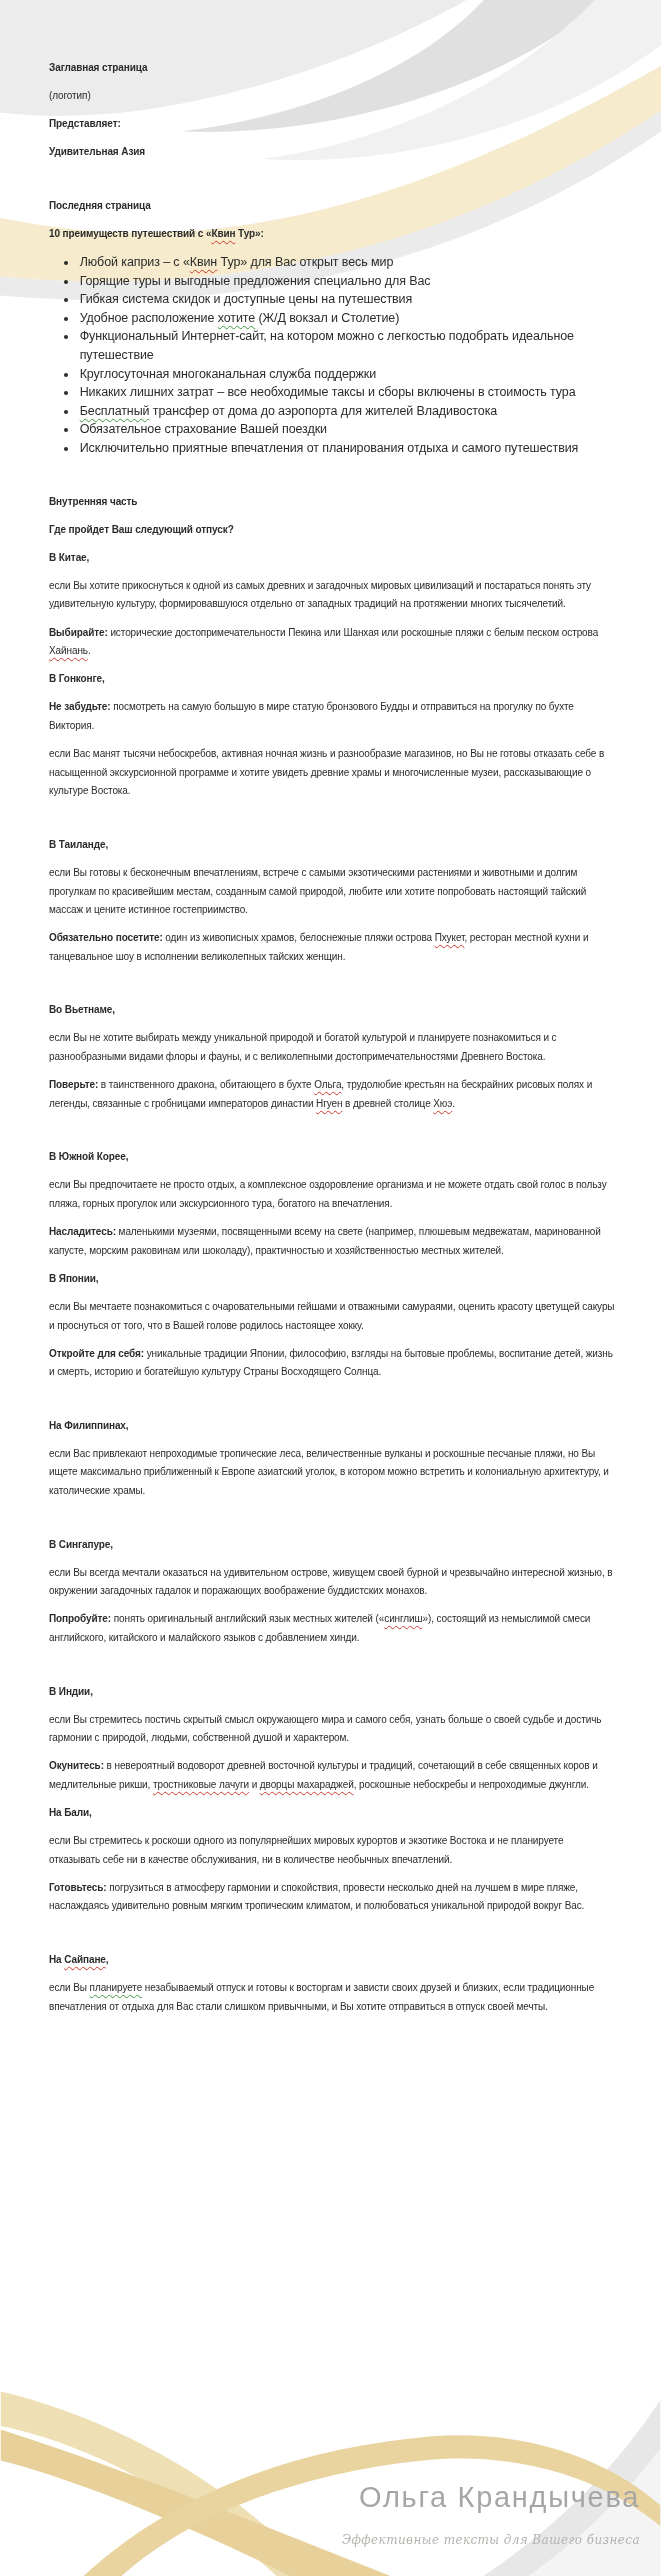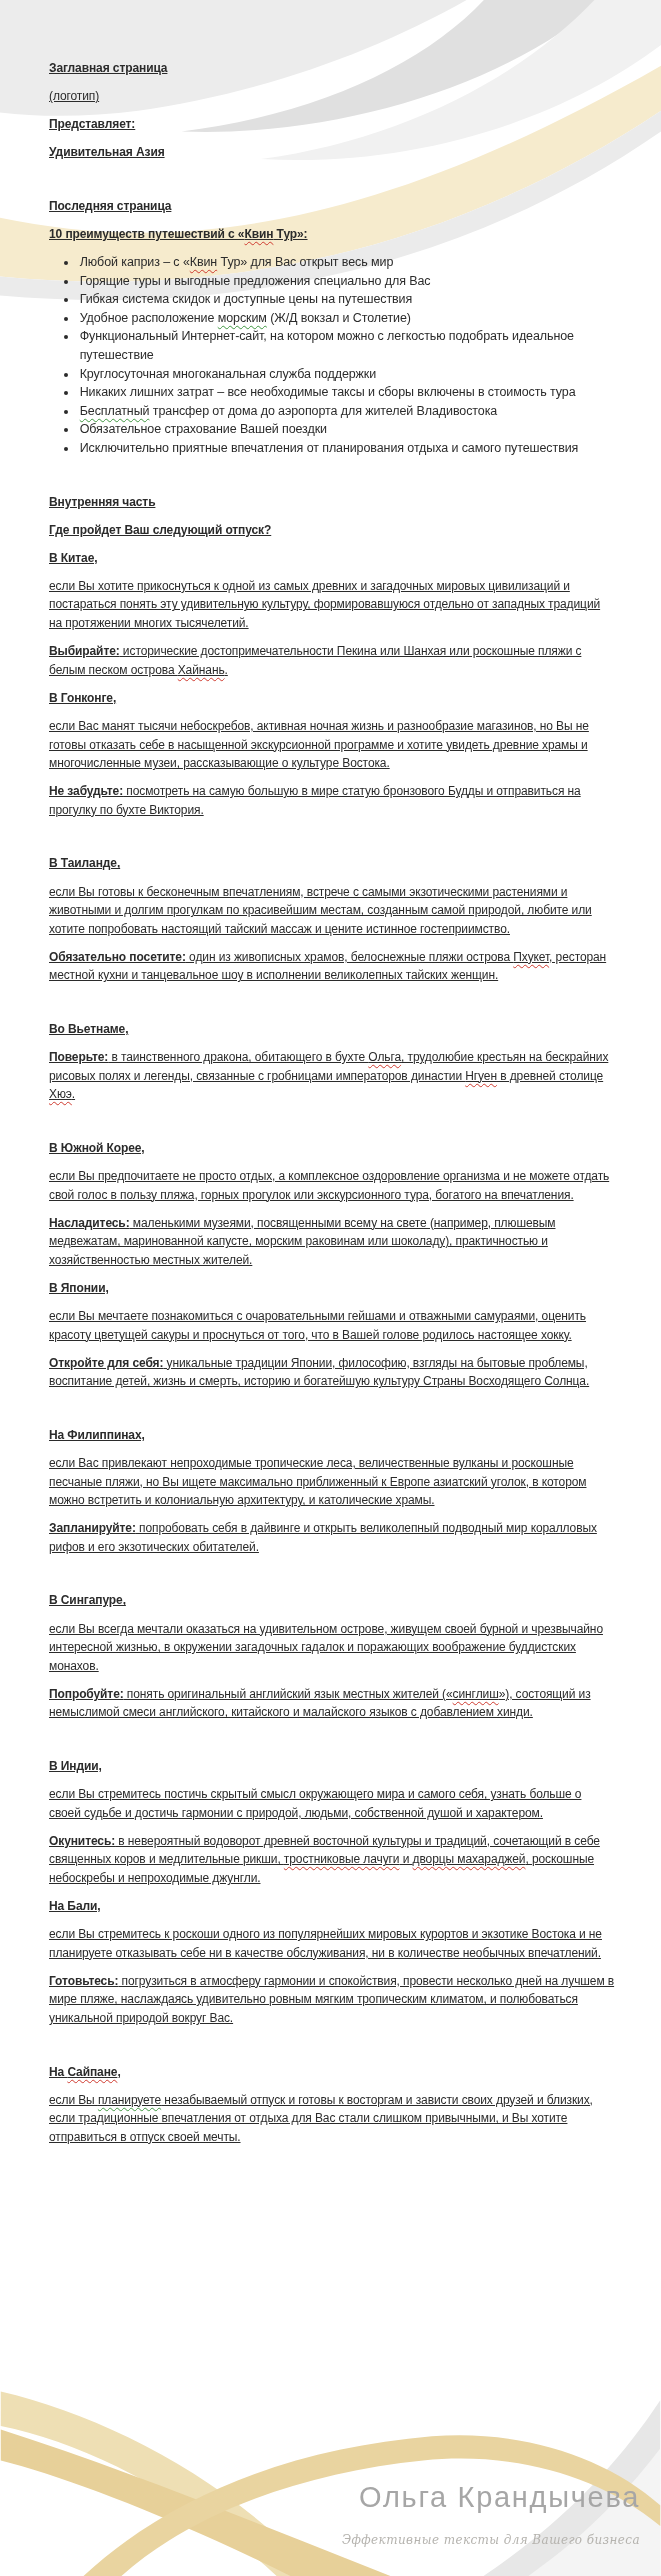--- a/index.html
+++ b/index.html
@@ -16,23 +16,22 @@
   }
   .decor{position:absolute;left:0;pointer-events:none;}
   .decor.top{top:0;}
   .decor.bottom{bottom:0;}
 
   .content{
     position:absolute;left:49px;top:59px;width:567px;
   }
   .blk{
     margin:0 0 9.5px 0;
-    font-size:12px;line-height:18.6px;
+    font-size:10px;line-height:18.6px;
     letter-spacing:-0.1px;
-    text-decoration:underline;
   }
   .h{font-weight:bold;}
   .hc{font-weight:bold;width:373px;text-align:left;}
   .gapL{margin-top:35px;}
   .b{font-weight:bold;}
   .w-red,.w-green{
     text-decoration-line:underline;
     text-decoration-style:wavy;
     text-decoration-thickness:0.9px;
     text-underline-offset:2.6px;
@@ -90,50 +89,50 @@
     <p class="blk h"><span>Заглавная страница</span></p>
     <p class="blk pl"><span>(логотип)</span></p>
     <p class="blk hc"><span>Представляет:</span></p>
     <p class="blk hc"><span>Удивительная Азия</span></p>
     <p class="blk h gapL"><span>Последняя страница</span></p>
     <p class="blk h"><span>10 преимуществ путешествий с «</span><span class="w-red">Квин</span><span> Тур»:</span></p>
     <ul class="blist">
       <li><span>Любой каприз – с «</span><span class="w-red">Квин</span><span> Тур» для Вас открыт весь мир</span></li>
       <li><span>Горящие туры и выгодные предложения специально для Вас</span></li>
       <li><span>Гибкая система скидок и доступные цены на путешествия</span></li>
-      <li><span>Удобное расположение </span><span class="w-green">морским</span><span> (Ж/Д вокзал и Столетие)</span></li>
+      <li><span>Удобное расположение </span><span class="w-green">хотите</span><span> (Ж/Д вокзал и Столетие)</span></li>
       <li><span>Функциональный Интернет-сайт, на котором можно с легкостью подобрать идеальное путешествие</span></li>
       <li><span>Круглосуточная многоканальная служба поддержки</span></li>
       <li><span>Никаких лишних затрат – все необходимые таксы и сборы включены в стоимость тура</span></li>
       <li><span class="w-green">Бесплатный</span><span> трансфер от дома до аэропорта для жителей Владивостока</span></li>
       <li><span>Обязательное страхование Вашей поездки</span></li>
       <li><span>Исключительно приятные впечатления от планирования отдыха и самого путешествия</span></li>
     </ul>
     <p class="blk h gapL"><span>Внутренняя часть</span></p>
     <p class="blk hc"><span>Где пройдет Ваш следующий отпуск?</span></p>
     <p class="blk h"><span>В Китае,</span></p>
     <p class="blk pa"><span>если Вы хотите прикоснуться к одной из самых древних и загадочных мировых цивилизаций и постараться понять эту удивительную культуру, формировавшуюся отдельно от западных традиций на протяжении многих тысячелетий.</span></p>
     <p class="blk pa"><span class="b">Выбирайте:</span><span> исторические достопримечательности Пекина или Шанхая или роскошные пляжи с белым песком острова </span><span class="w-red">Хайнань</span><span>.</span></p>
     <p class="blk h"><span>В Гонконге,</span></p>
+    <p class="blk pa"><span class="b">Не забудьте:</span><span> посмотреть на самую большую в мире статую бронзового Будды и отправиться на прогулку по бухте Виктория.</span></p>
     <p class="blk pa"><span>если Вас манят тысячи небоскребов, активная ночная жизнь и разнообразие магазинов, но Вы не готовы отказать себе в насыщенной экскурсионной программе и хотите увидеть древние храмы и многочисленные музеи, рассказывающие о культуре Востока.</span></p>
-    <p class="blk pa"><span class="b">Не забудьте:</span><span> посмотреть на самую большую в мире статую бронзового Будды и отправиться на прогулку по бухте Виктория.</span></p>
     <p class="blk h gapL"><span>В Таиланде,</span></p>
     <p class="blk pa"><span>если Вы готовы к бесконечным впечатлениям, встрече с самыми экзотическими растениями и животными и долгим прогулкам по красивейшим местам, созданным самой природой, любите или хотите попробовать настоящий тайский массаж и цените истинное гостеприимство.</span></p>
     <p class="blk pa"><span class="b">Обязательно посетите:</span><span> один из живописных храмов, белоснежные пляжи острова </span><span class="w-red">Пхукет</span><span>, ресторан местной кухни и танцевальное шоу в исполнении великолепных тайских женщин.</span></p>
     <p class="blk h gapL"><span>Во Вьетнаме,</span></p>
+    <p class="blk pa"><span>если Вы не хотите выбирать между уникальной природой и богатой культурой и планируете познакомиться и с разнообразными видами флоры и фауны, и с великолепными достопримечательностями Древнего Востока.</span></p>
     <p class="blk pa"><span class="b">Поверьте:</span><span> в таинственного дракона, обитающего в бухте </span><span class="w-red">Ольга</span><span>, трудолюбие крестьян на бескрайних рисовых полях и легенды, связанные с гробницами императоров династии </span><span class="w-red">Нгуен</span><span> в древней столице </span><span class="w-red">Хюэ</span><span>.</span></p>
     <p class="blk h gapL"><span>В Южной Корее,</span></p>
     <p class="blk pa"><span>если Вы предпочитаете не просто отдых, а комплексное оздоровление организма и не можете отдать свой голос в пользу пляжа, горных прогулок или экскурсионного тура, богатого на впечатления.</span></p>
     <p class="blk pa"><span class="b">Насладитесь:</span><span> маленькими музеями, посвященными всему на свете (например, плюшевым медвежатам, маринованной капусте, морским раковинам или шоколаду), практичностью и хозяйственностью местных жителей.</span></p>
     <p class="blk h"><span>В Японии,</span></p>
     <p class="blk pa"><span>если Вы мечтаете познакомиться с очаровательными гейшами и отважными самураями, оценить красоту цветущей сакуры и проснуться от того, что в Вашей голове родилось настоящее хокку.</span></p>
     <p class="blk pa"><span class="b">Откройте для себя:</span><span> уникальные традиции Японии, философию, взгляды на бытовые проблемы, воспитание детей, жизнь и смерть, историю и богатейшую культуру Страны Восходящего Солнца.</span></p>
     <p class="blk h gapL"><span>На Филиппинах,</span></p>
     <p class="blk pa"><span>если Вас привлекают непроходимые тропические леса, величественные вулканы и роскошные песчаные пляжи, но Вы ищете максимально приближенный к Европе азиатский уголок, в котором можно встретить и колониальную архитектуру, и католические храмы.</span></p>
-    <p class="blk pa"><span class="b">Запланируйте:</span><span> попробовать себя в дайвинге и открыть великолепный подводный мир коралловых рифов и его экзотических обитателей.</span></p>
     <p class="blk h gapL"><span>В Сингапуре,</span></p>
     <p class="blk pa"><span>если Вы всегда мечтали оказаться на удивительном острове, живущем своей бурной и чрезвычайно интересной жизнью, в окружении загадочных гадалок и поражающих воображение буддистских монахов.</span></p>
     <p class="blk pa"><span class="b">Попробуйте:</span><span> понять оригинальный английский язык местных жителей («</span><span class="w-red">синглиш</span><span>»), состоящий из немыслимой смеси английского, китайского и малайского языков с добавлением хинди.</span></p>
     <p class="blk h gapL"><span>В Индии,</span></p>
     <p class="blk pa"><span>если Вы стремитесь постичь скрытый смысл окружающего мира и самого себя, узнать больше о своей судьбе и достичь гармонии с природой, людьми, собственной душой и характером.</span></p>
     <p class="blk pa"><span class="b">Окунитесь:</span><span> в невероятный водоворот древней восточной культуры и традиций, сочетающий в себе священных коров и медлительные рикши, </span><span class="w-red">тростниковые лачуги</span><span> и </span><span class="w-red">дворцы махараджей</span><span>, роскошные небоскребы и непроходимые джунгли.</span></p>
     <p class="blk h"><span>На Бали,</span></p>
     <p class="blk pa"><span>если Вы стремитесь к роскоши одного из популярнейших мировых курортов и экзотике Востока и не планируете отказывать себе ни в качестве обслуживания, ни в количестве необычных впечатлений.</span></p>
     <p class="blk pa"><span class="b">Готовьтесь:</span><span> погрузиться в атмосферу гармонии и спокойствия, провести несколько дней на лучшем в мире пляже, наслаждаясь удивительно ровным мягким тропическим климатом, и полюбоваться уникальной природой вокруг Вас.</span></p>
     <p class="blk h gapL"><span>На </span><span class="w-red">Сайпане</span><span>,</span></p>

